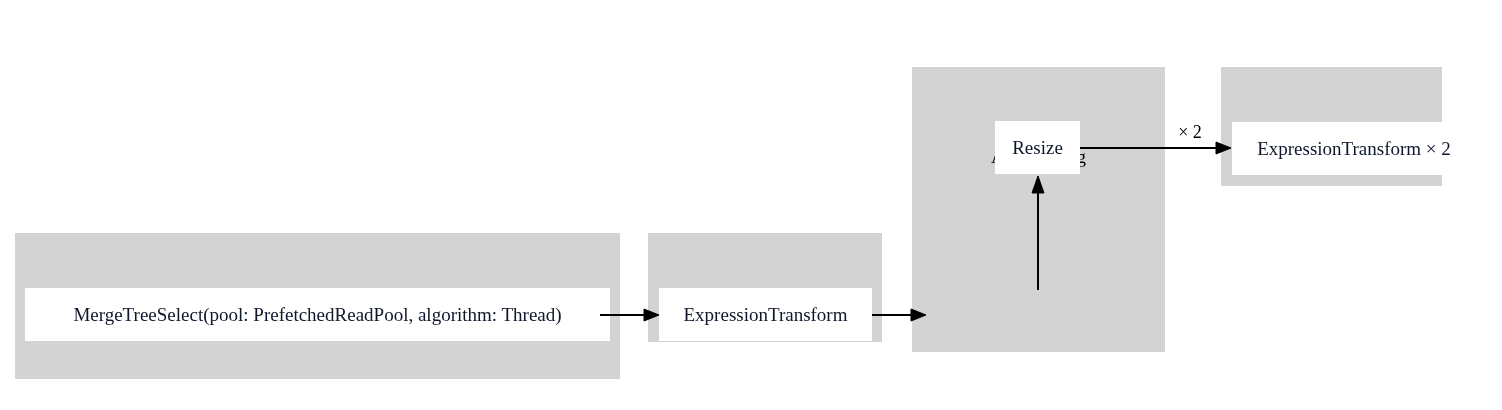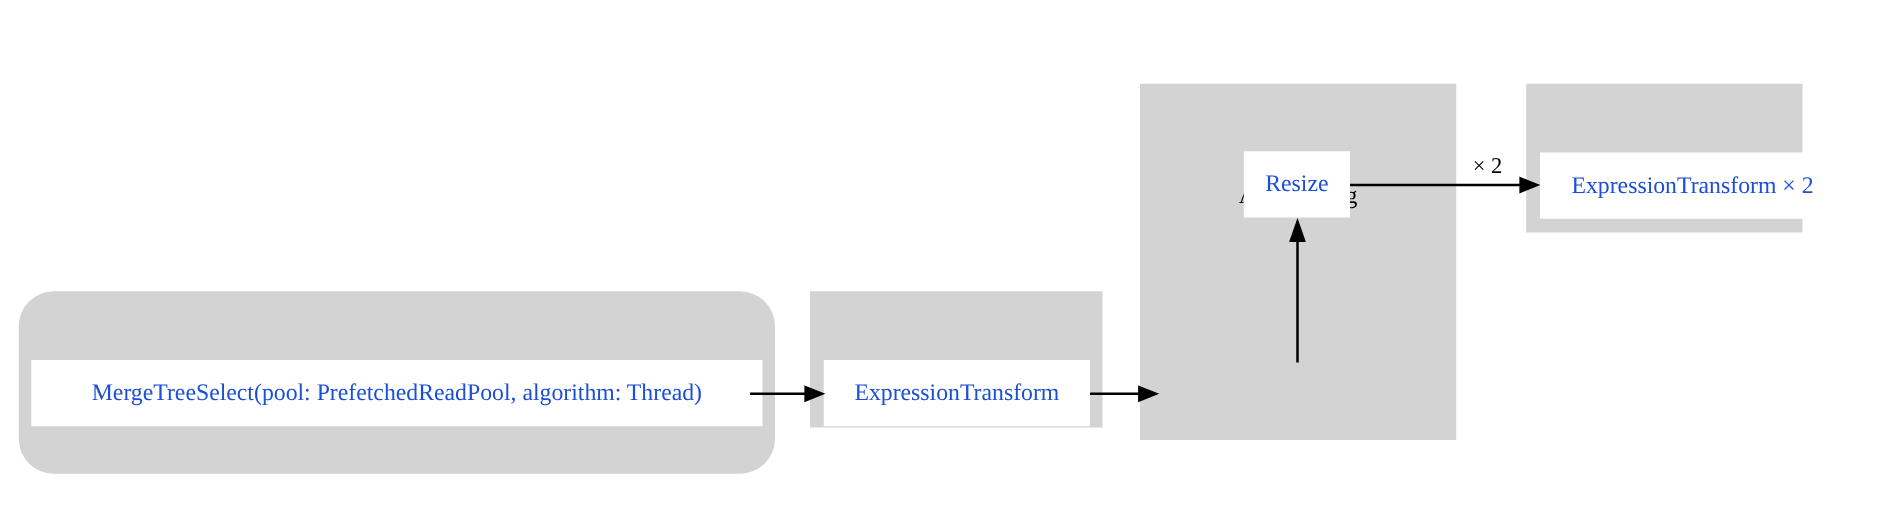--- a/index.html
+++ b/index.html
@@ -34,21 +34,21 @@
   }
   .node {
     position: absolute;
     background: #ffffff;
     box-sizing: border-box;
     display: flex;
     align-items: center;
     justify-content: center;
     font-size: 19px;
     line-height: 1;
-    color: #1d4ed8;
+    color: #0f172a;
     white-space: nowrap;
   }
   .edge {
     position: absolute;
     overflow: visible;
   }
   .edge line {
     stroke: #000000;
     stroke-width: 2;
   }
@@ -64,21 +64,21 @@
     color: #000000;
     white-space: nowrap;
     text-align: center;
   }
 </style>
 </head>
 <body>
 
 <div id="canvas">
 
-  <div class="group" style="left:15px; top:233px; width:605px; height:146px;border-radius:28px;">
+  <div class="group" style="left:15px; top:233px; width:605px; height:146px;">
 
     <div class="node" style="left:10px; top:55px; width:585px; height:53px;">MergeTreeSelect(pool: PrefetchedReadPool, algorithm: Thread)</div>
   </div>
 
   <div class="group" style="left:648px; top:233px; width:234px; height:109px;padding-left:48px;">
 
     <div class="node" style="left:11px; top:55px; width:213px; height:53px;">ExpressionTransform</div>
   </div>
 
   <div class="group" style="left:912px; top:67px; width:253px; height:285px;">

